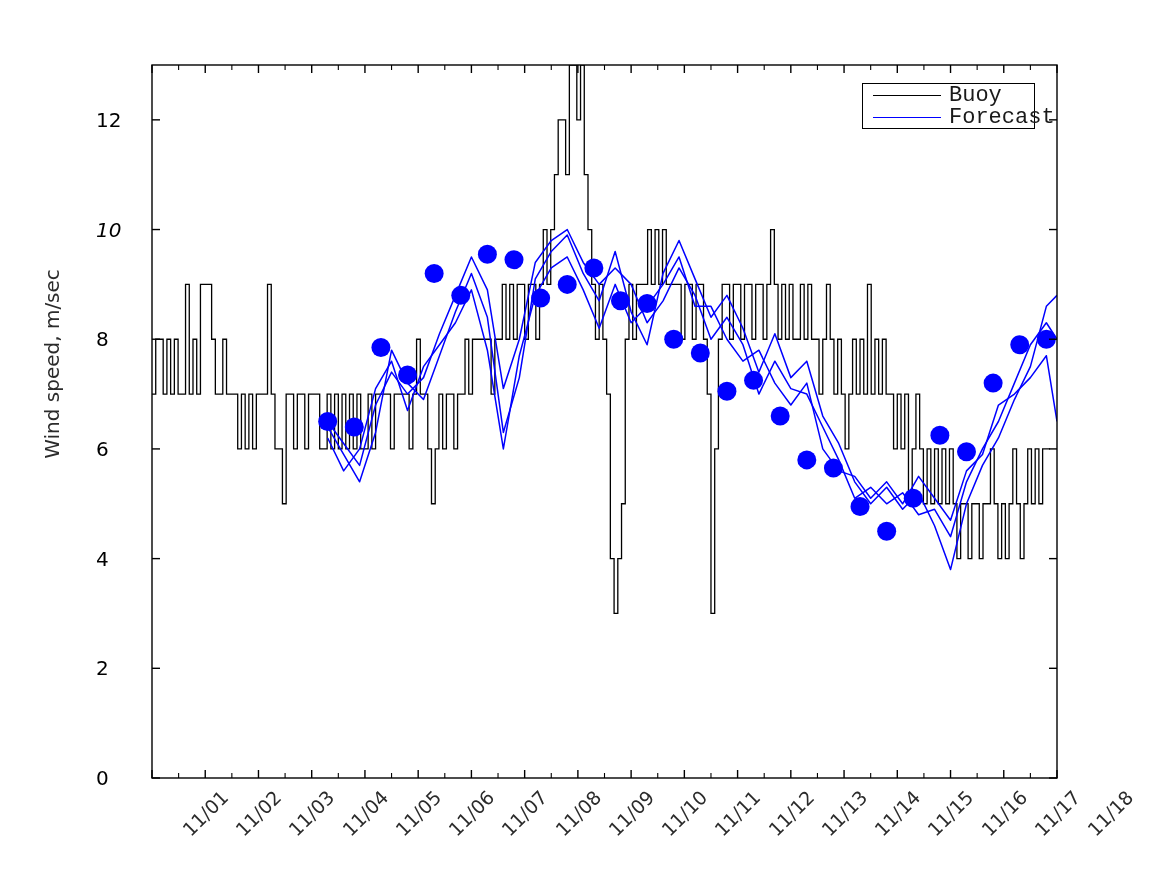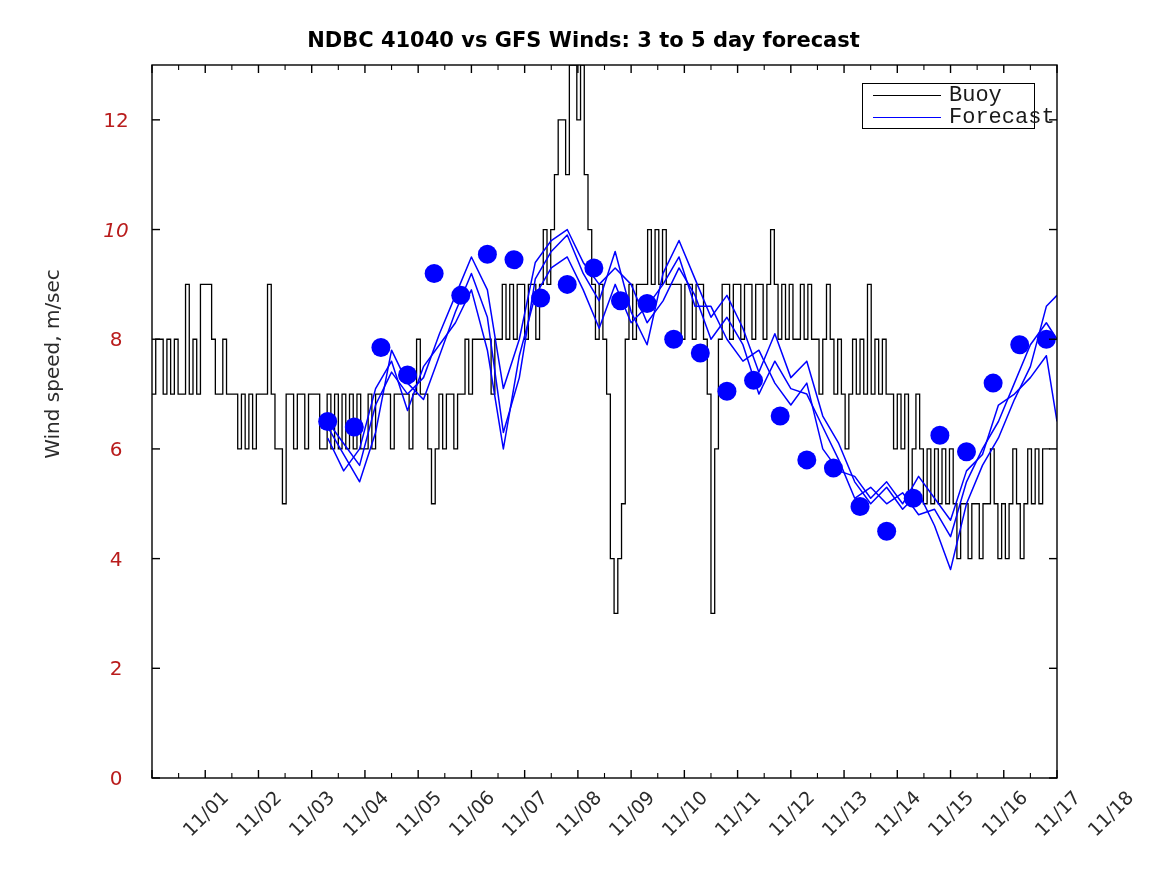--- a/index.html
+++ b/index.html
@@ -9,22 +9,22 @@
     position:absolute;left:0;top:28px;width:1167px;text-align:center;
     font-family:"DejaVu Sans",sans-serif;font-size:21px;font-weight:bold;color:#000;
     letter-spacing:0px;
   }
   #ylabel{
     position:absolute;left:-228px;top:352px;width:560px;text-align:center;
     transform:rotate(-90deg);transform-origin:center center;
     font-size:20px;color:#2b2b2b;font-family:"DejaVu Sans",sans-serif;
   }
   .ytick-label{
-    position:absolute;right:0;width:40px;text-align:center;
-    font-size:20px;color:#b91c1c;font-family:"DejaVu Sans",sans-serif;
+    position:absolute;right:0;width:40px;text-align:left;
+    font-size:20px;color:#000000;font-family:"DejaVu Sans",sans-serif;
     transform:translateY(-50%);
   }
   #ytick-wrap{position:absolute;left:96px;top:0;width:40px;height:875px;}
   .xtick-label{
     position:absolute;top:0;left:0;
     font-size:19px;color:#2b2b2b;font-family:"DejaVu Sans",sans-serif;
     transform-origin:right top;transform:rotate(-45deg);
     white-space:nowrap;text-align:right;
   }
   #xtick-wrap{position:absolute;left:0;top:786px;width:1167px;height:90px;}
@@ -36,21 +36,20 @@
   .legend-line{position:absolute;left:10px;top:11px;width:68px;height:0;border-top:1.6px solid #000;}
   .legend-line.blue{border-top-color:#0000ff;}
   .legend-text{position:absolute;left:86px;top:0px;font-size:22px;color:#1a1a1a;line-height:23px;font-family:Liberation Mono, monospace;}
   svg{display:block;}
 </style>
 </head>
 <body>
 
 <div id="fig">
 
-  <div id="title">NDBC 41040 vs GFS Winds: 3 to 5 day forecast</div>
 
   <div id="ylabel">Wind speed, m/sec</div>
 
   <div id="ytick-wrap">
       <div class="ytick-label" style="top: 778px;">0</div>
       <div class="ytick-label" style="top: 668.308px;">2</div>
       <div class="ytick-label" style="top: 558.615px;">4</div>
       <div class="ytick-label" style="top: 448.923px;">6</div>
       <div class="ytick-label" style="top: 339.231px;">8</div>
       <div class="ytick-label" style="top: 229.538px; font-style: italic;">10</div>

